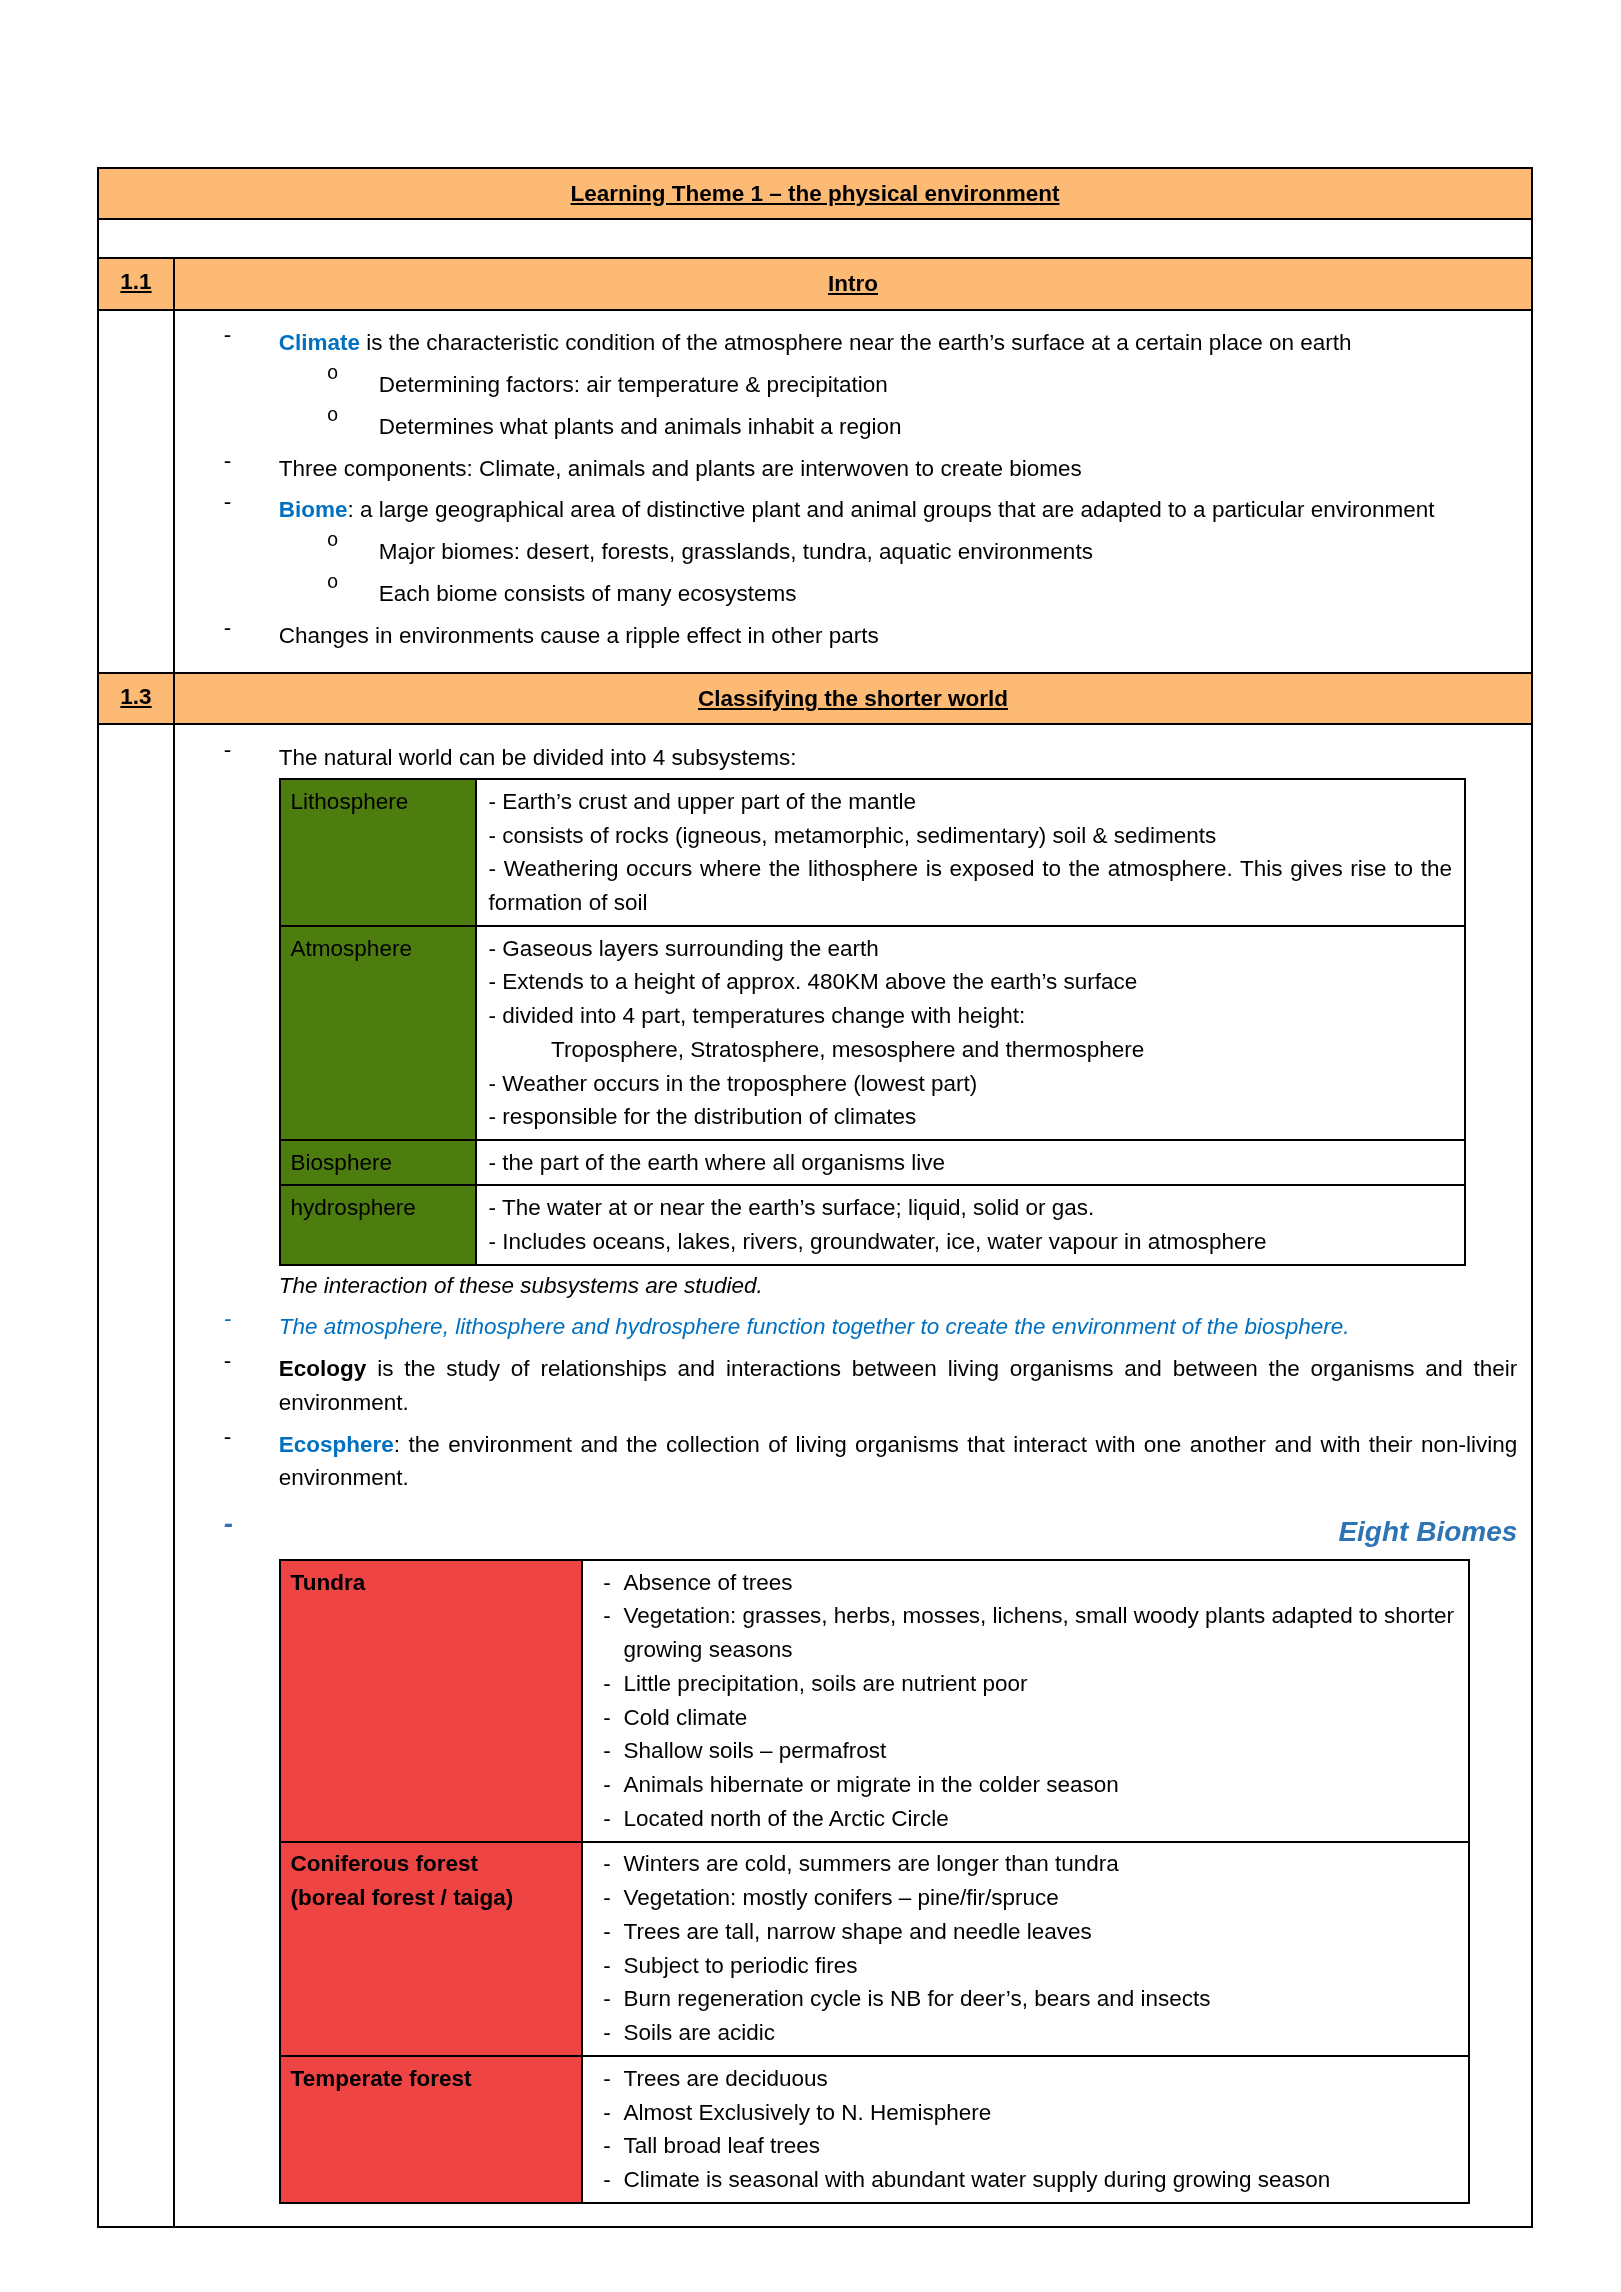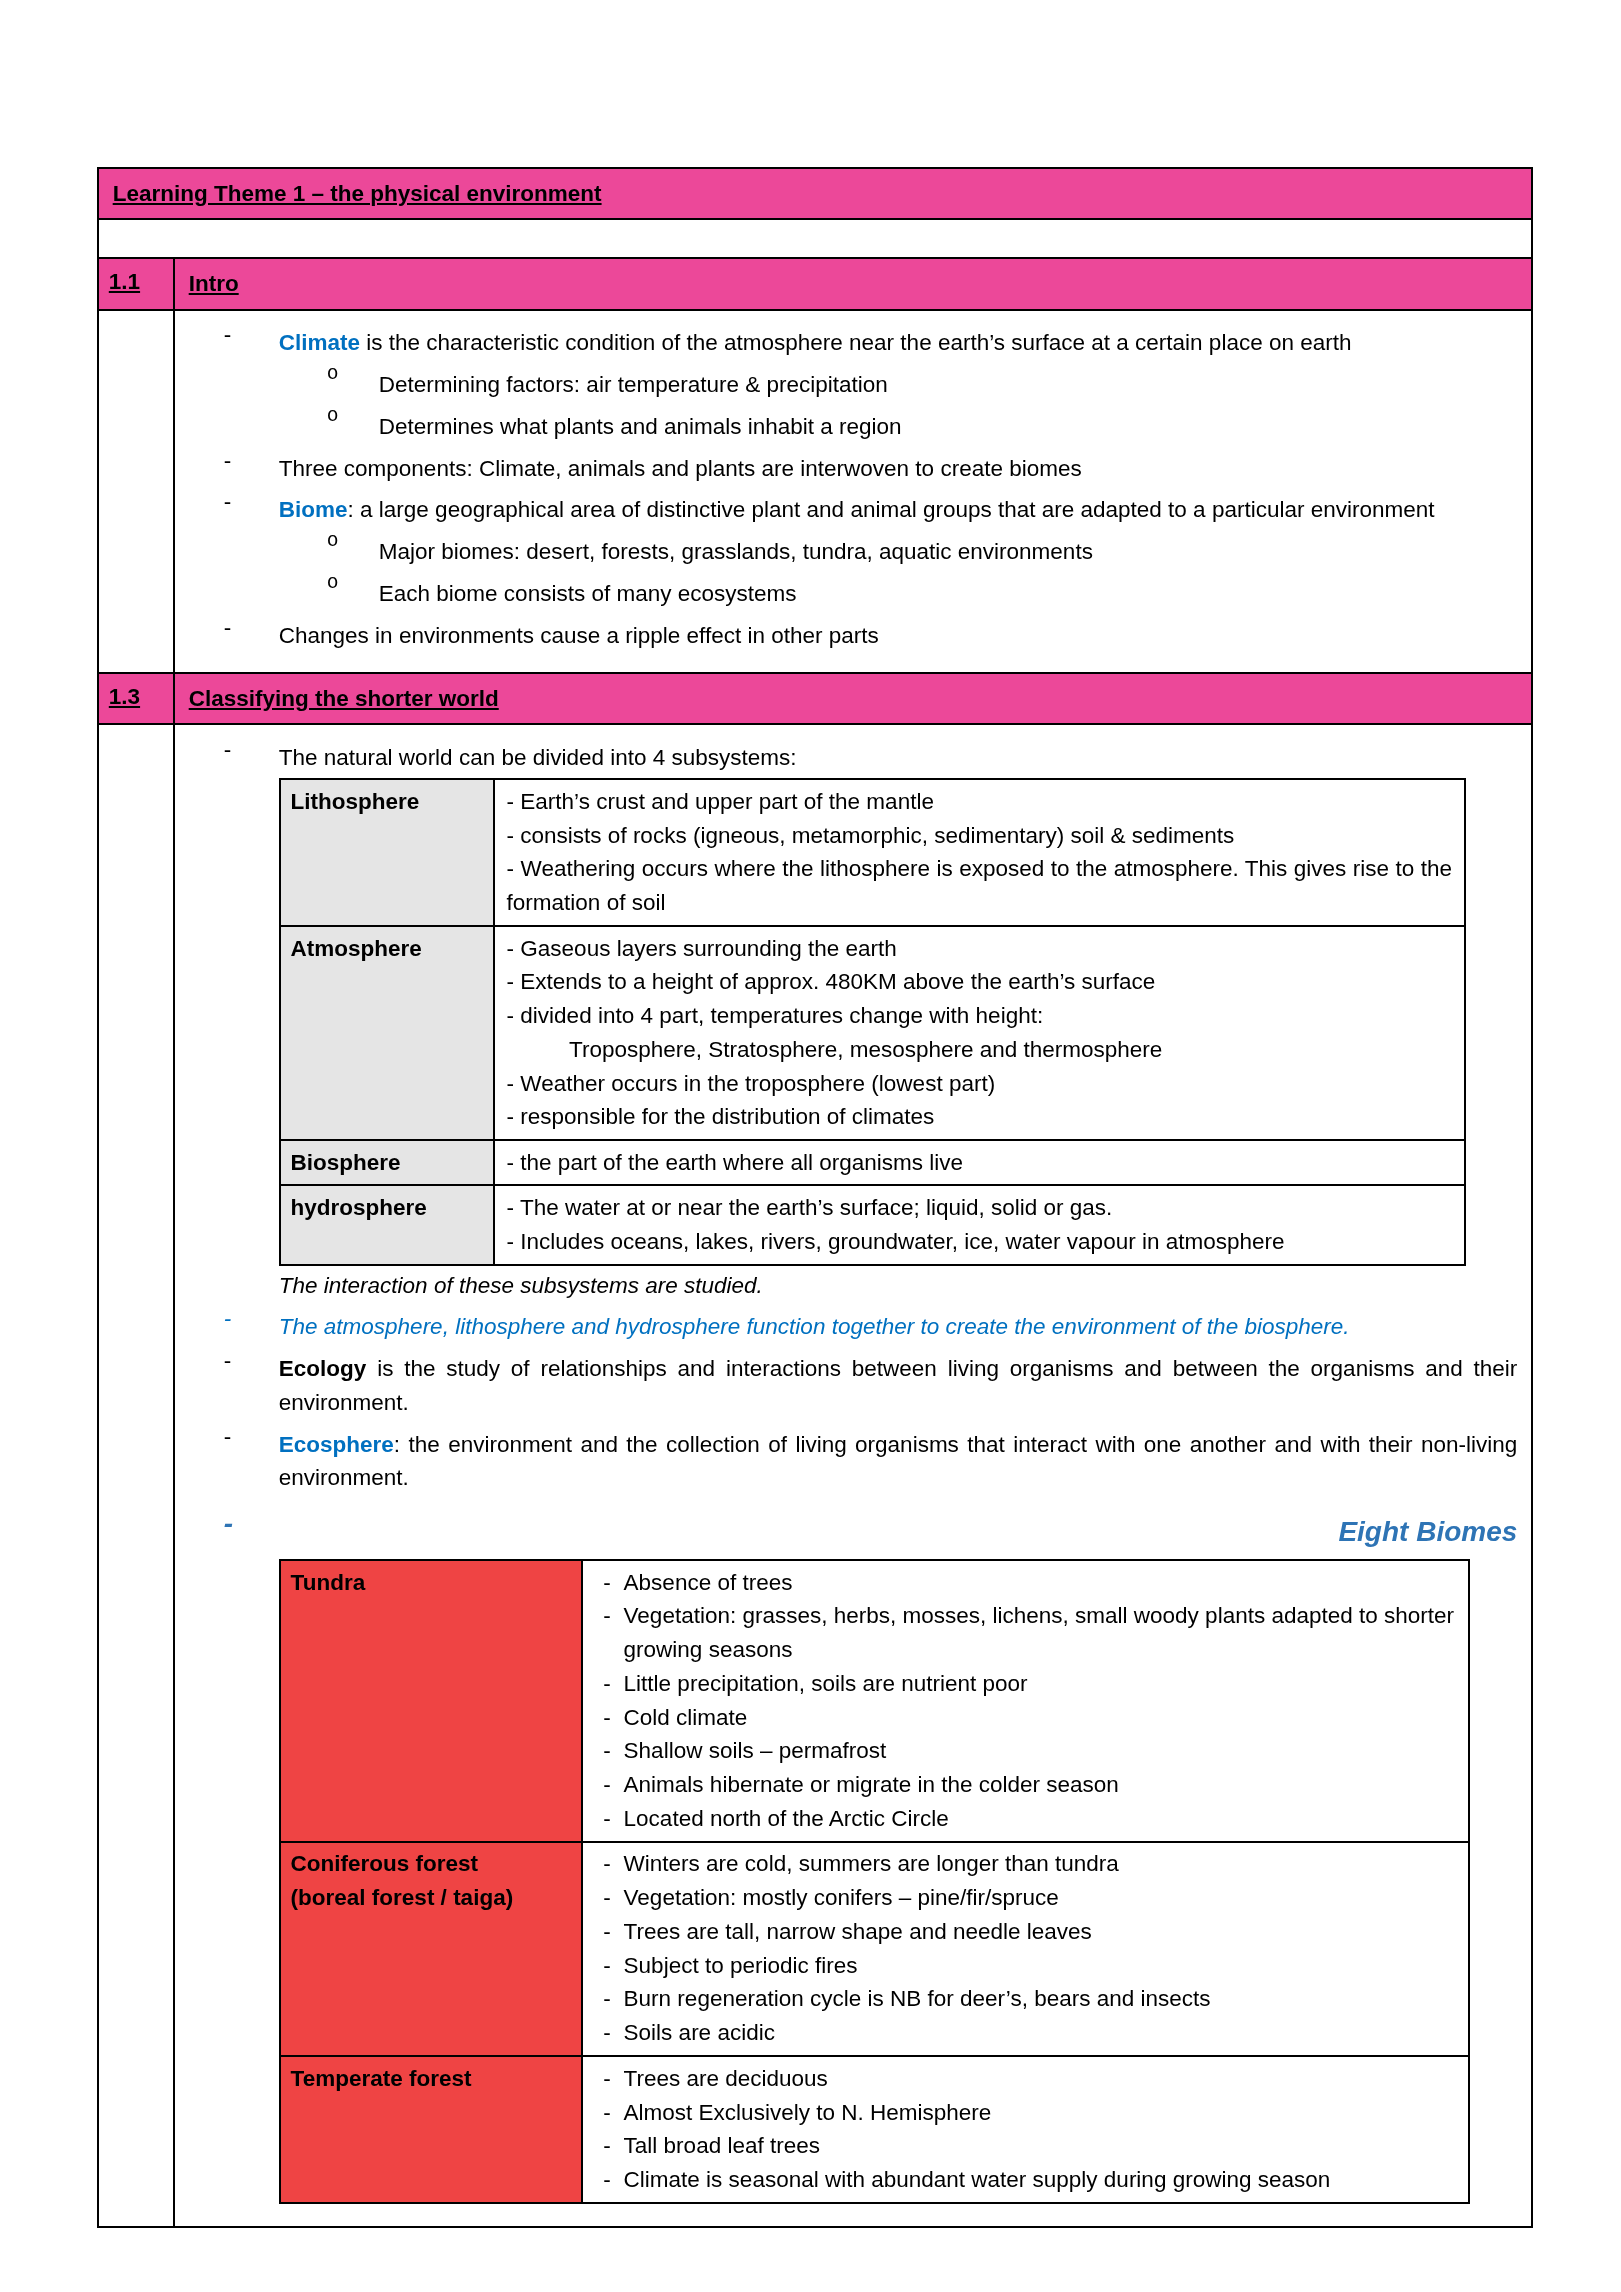--- a/index.html
+++ b/index.html
@@ -7,21 +7,21 @@
   body {
     width:1621px; height:2293px; position:relative; overflow:hidden;
     font-family:"Liberation Sans", sans-serif; font-size:22.5px; color:#000;
     line-height:1.5;
   }
   .doc { position:absolute; left:97px; top:167px; width:1436px; }
 
   table.outer { width:100%; border-collapse:collapse; }
   table.outer > tbody > tr > td { border:2px solid #000; vertical-align:top; }
 
-  .hdr { background:#ec4899; font-weight:700; padding:7.8px 13.7px; }
+  .hdr { background:#fdba74; font-weight:700; padding:7.8px 13.7px;text-align:center; }
   .hdr .u { text-decoration:underline; }
   .spacer td { height:39px; }
   td.numcell { width:76px; padding:5.9px 9.8px; }
   td.content { padding:7.8px 13.7px 19.6px 11.8px; }
 
   
   .li { display:flex; }
   .li .mk { flex:0 0 55px; }
   .l1 { margin-left:37px; }
   .l2 { margin-left:140px; }
@@ -32,21 +32,21 @@
   .it { font-style:italic; }
   .plain { margin-left:92px; }
 
   .biomes-h { color:#2E74B5; font-weight:700; font-style:italic; font-size:28px; margin-top:7.8px; margin-bottom:5.9px; }
   .biomes-h .tx { text-align:right; }
 
   
   table.inner { border-collapse:collapse; margin:2.9px 0 2.9px 92px; }
   table.inner td { border:2px solid #000; vertical-align:top; }
   .t1 { width:1187px; }
-  .t1 td.lbl { width:214px; background:#e5e5e5; font-weight:700; padding:4.9px 9.8px; }
+  .t1 td.lbl { width:196px; background:#4d7c0f; font-weight:400; padding:4.9px 9.8px; }
   .t1 td.dsc { padding:4.9px 11.8px; }
   .t1line { text-align:justify; }
   .t2 { width:1191px; }
   .t2 td.lbl2 { width:302px; background:#ef4444; font-weight:700; padding:4.9px 9.8px; }
   .t2 td.dsc2 { padding:4.9px 11.8px 4.9px 7.8px; }
   .t2line { display:flex; }
   .t2line .mk2 { flex:0 0 33px; text-align:center; }
   .t2line .txt { flex:1; }
 
   .footer { margin-top:55px; font-weight:700; font-style:italic; color:#2E74B5; font-size:23.5px; }

